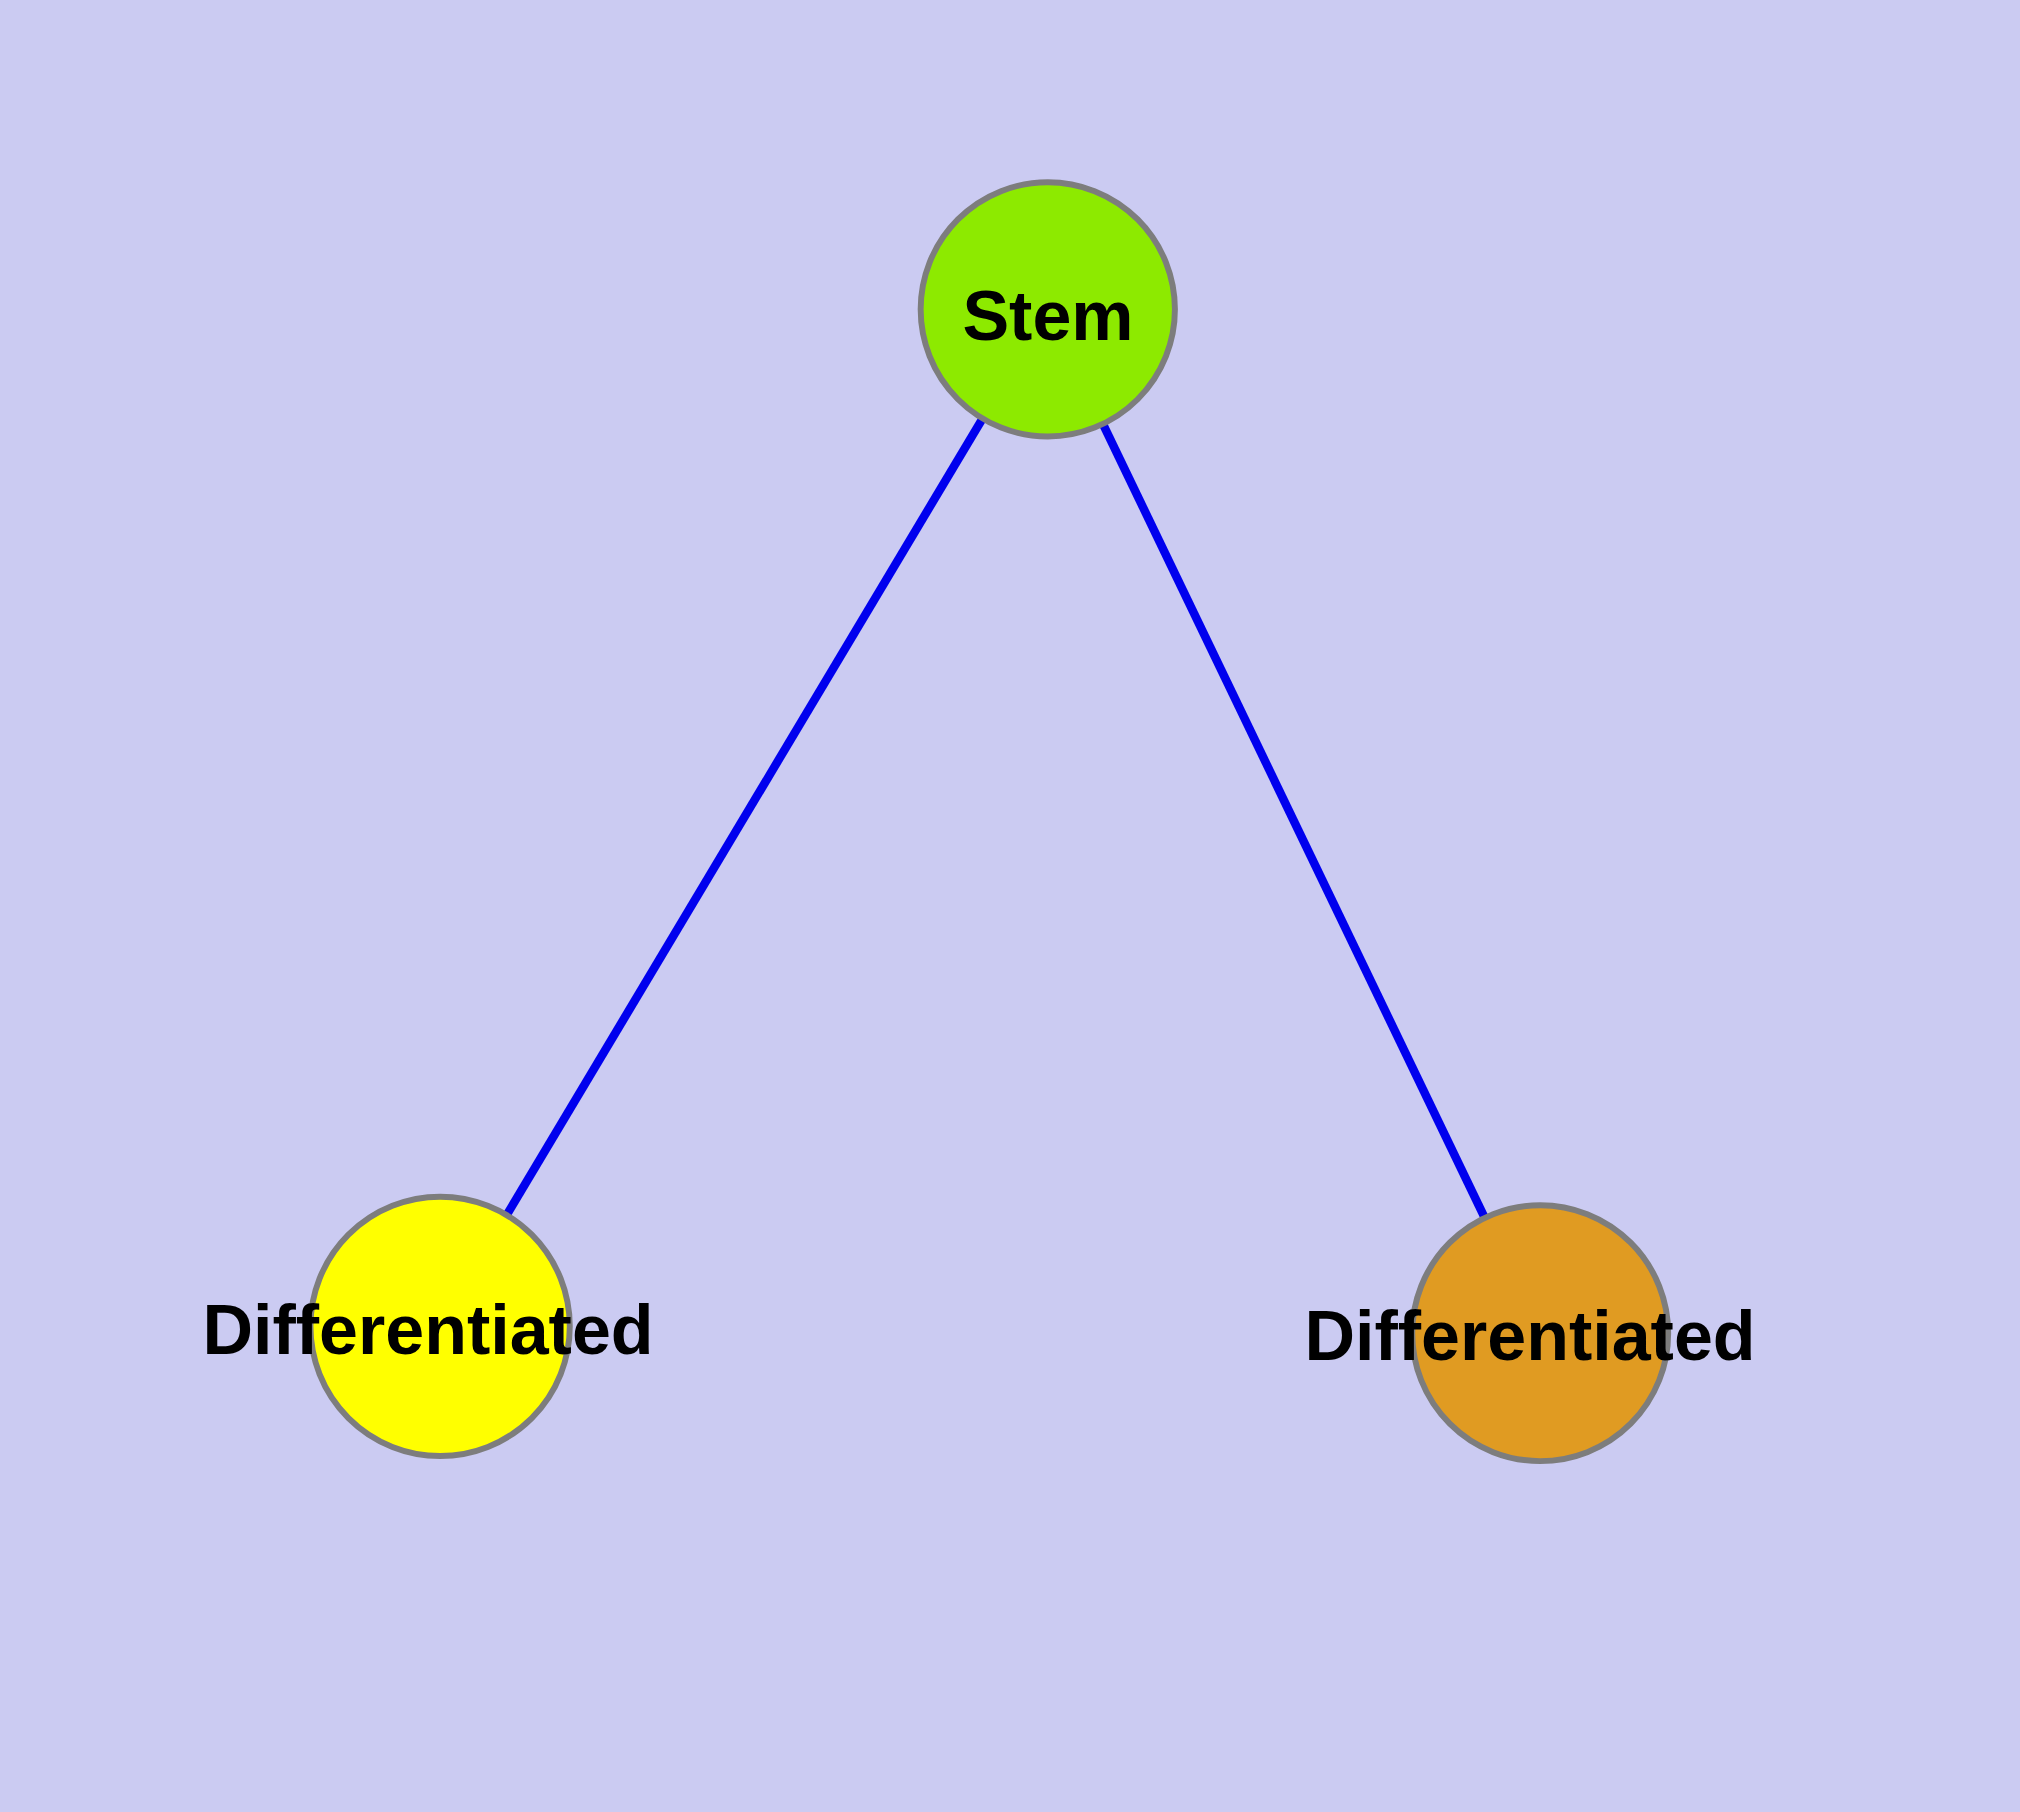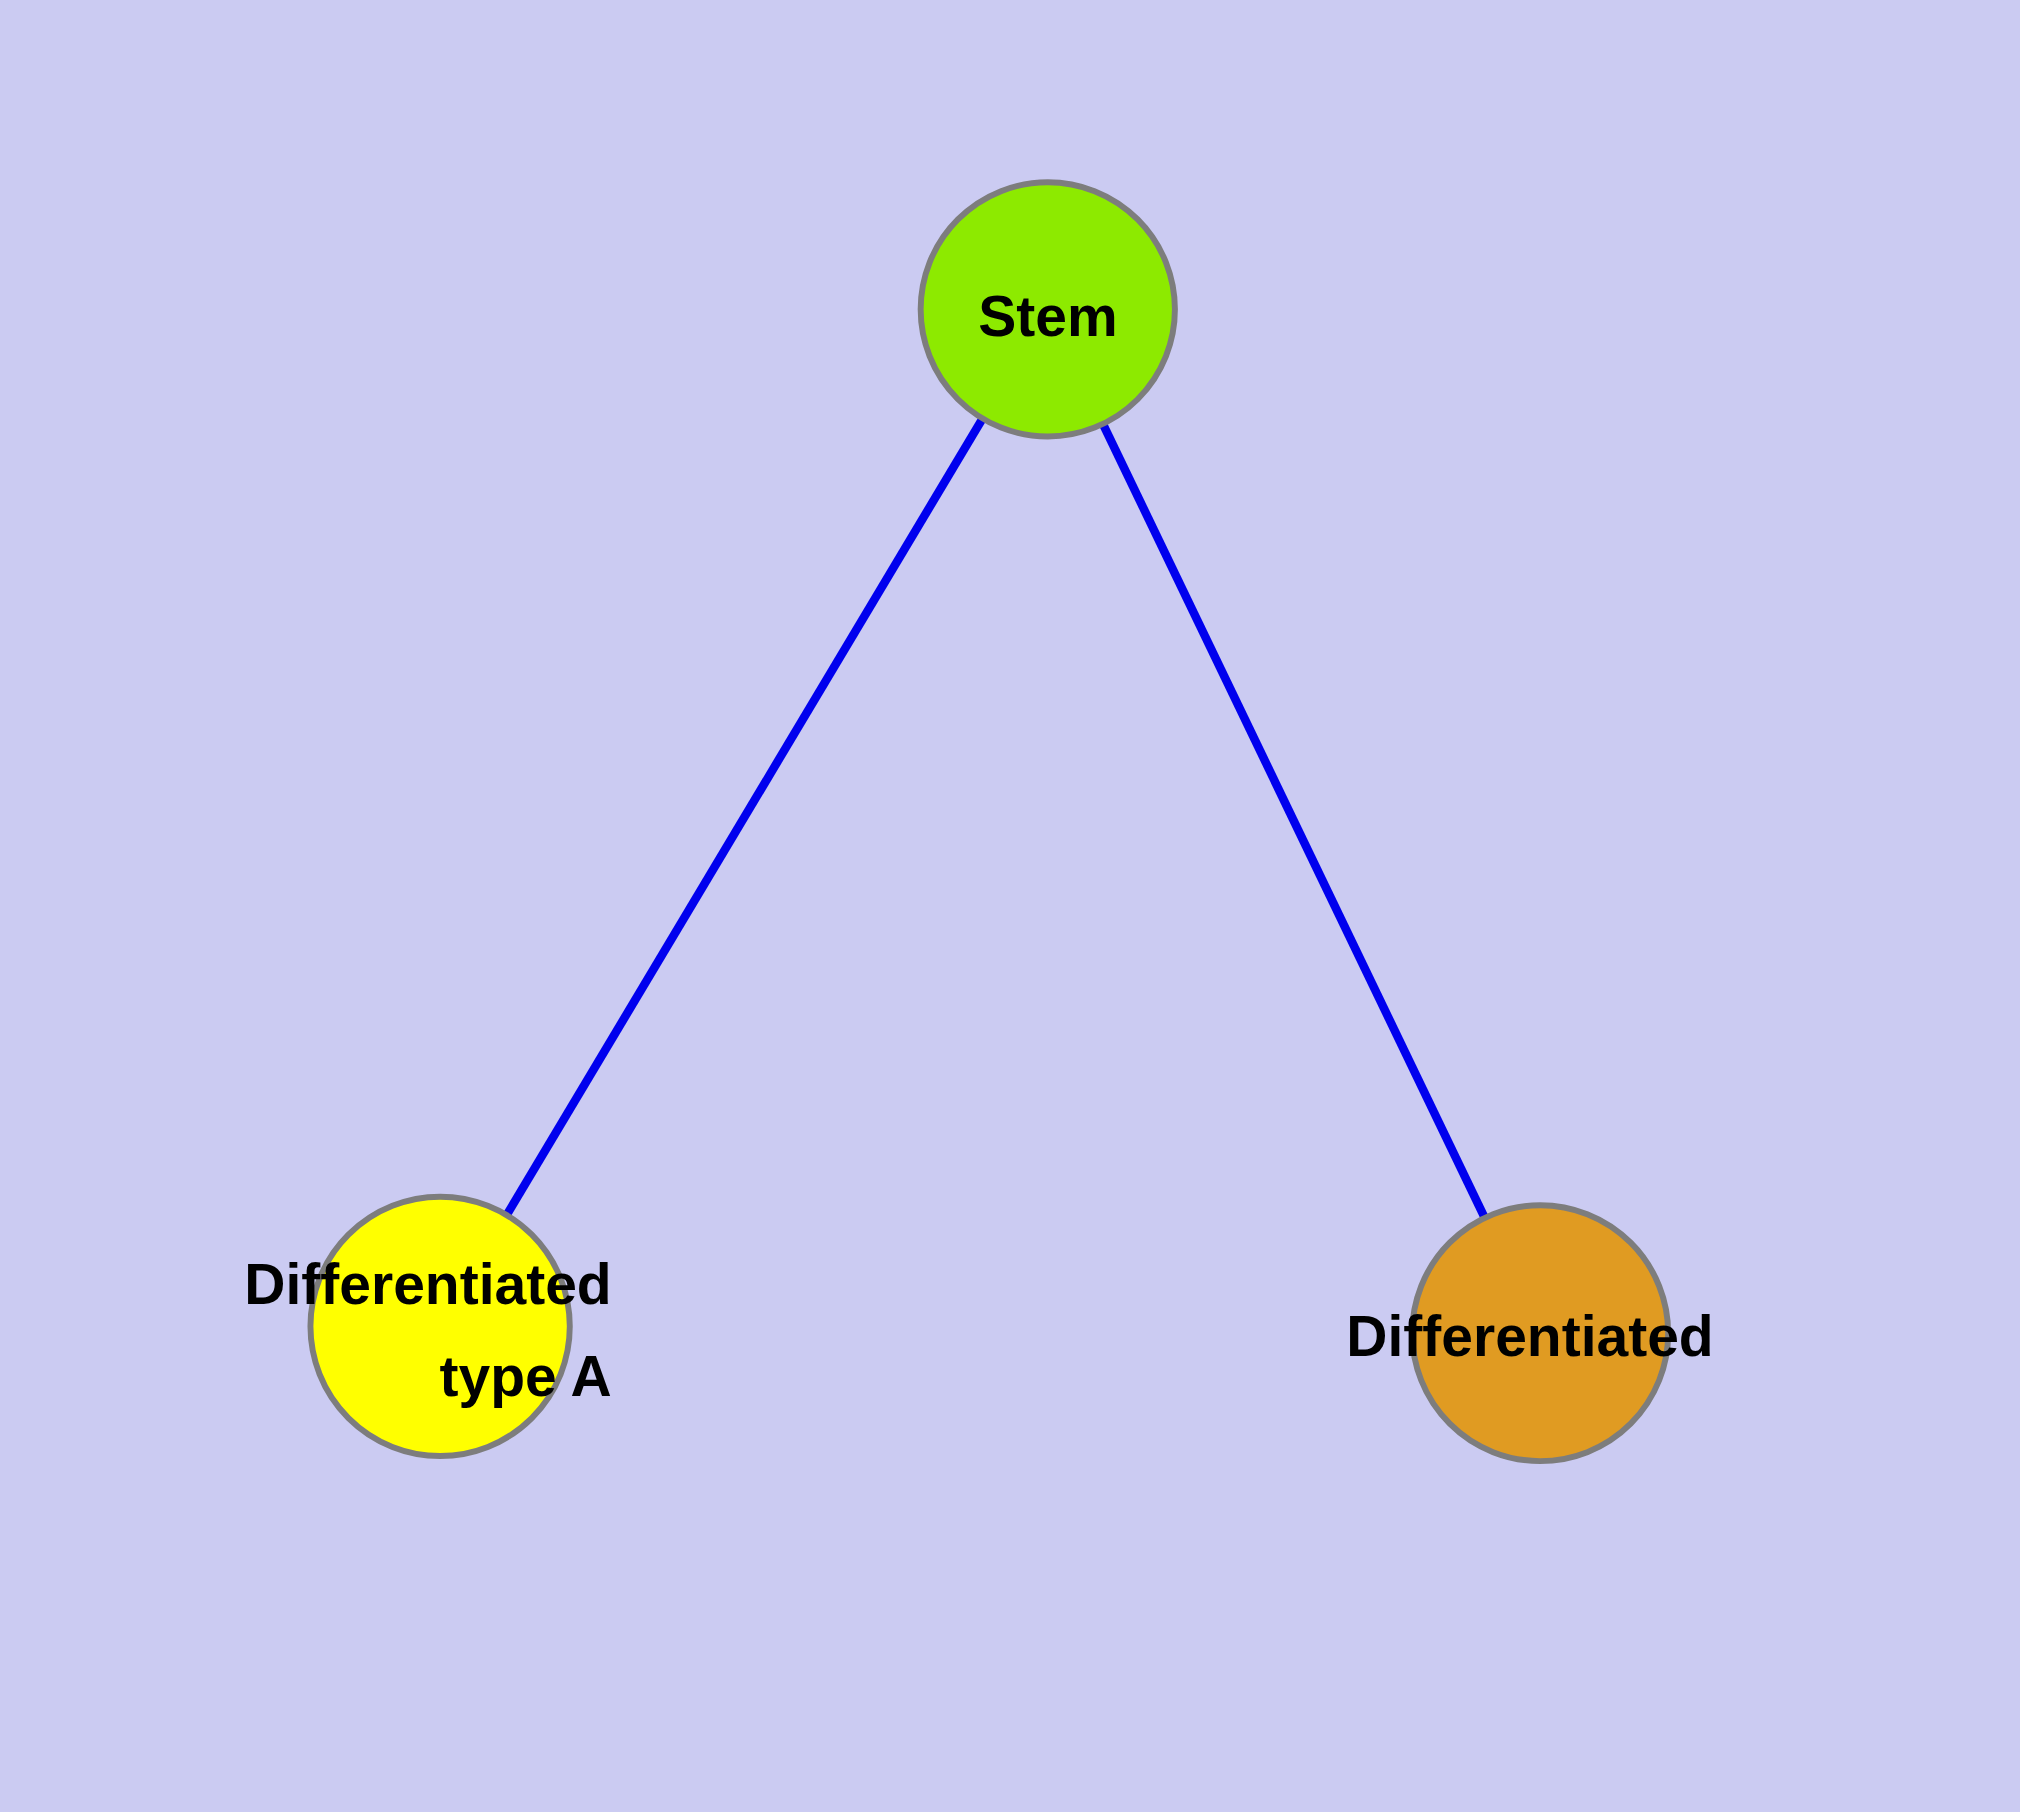--- a/index.html
+++ b/index.html
@@ -24,23 +24,23 @@
     stroke-width: 10px;
     fill: none;
   }
   .node {
     stroke-width: 7px;
   }
   .label {
     position: absolute;
     transform: translate(-50%, -50%);
     font-weight: bold;
-    font-size: 57px;
+    font-size: 70px;
     line-height: 92px;
-    text-align: right;
+    text-align: left;
     white-space: nowrap;
     color: #000;
   }
   .label .line {
     display: block;
   }
 </style>
 </head>
 <body>
 
@@ -54,21 +54,20 @@
     <circle class="node" cx="519" cy="1565" r="153" fill="#ffff00" stroke="#7d7d7d"></circle>
     <circle class="node" cx="1817" cy="1573" r="151" fill="#e09b22" stroke="#7d7d7d"></circle>
   </svg>
 
   <div class="label" style="left: 1048px; top: 316px; color: rgb(0, 0, 0);">
     <span class="line">Stem</span>
   </div>
 
   <div class="label" style="left: 428px; top: 1330px; color: rgb(0, 0, 0);">
     <span class="line">Differentiated</span>
-    <span class="line">type A</span>
   </div>
 
   <div class="label" style="left: 1530px; top: 1336px; color: rgb(0, 0, 0);">
     <span class="line">Differentiated</span>
   </div>
 
 </div>
 
 
 </body></html>

